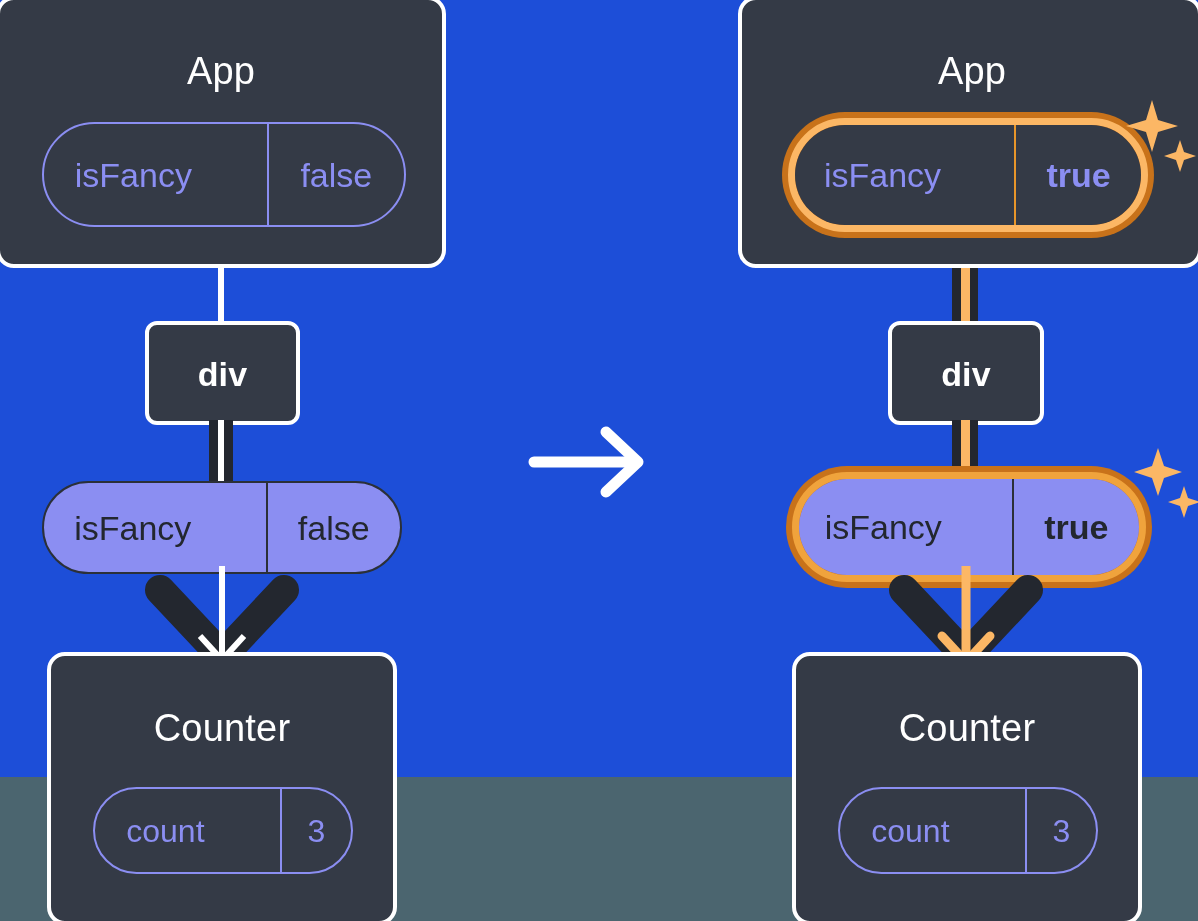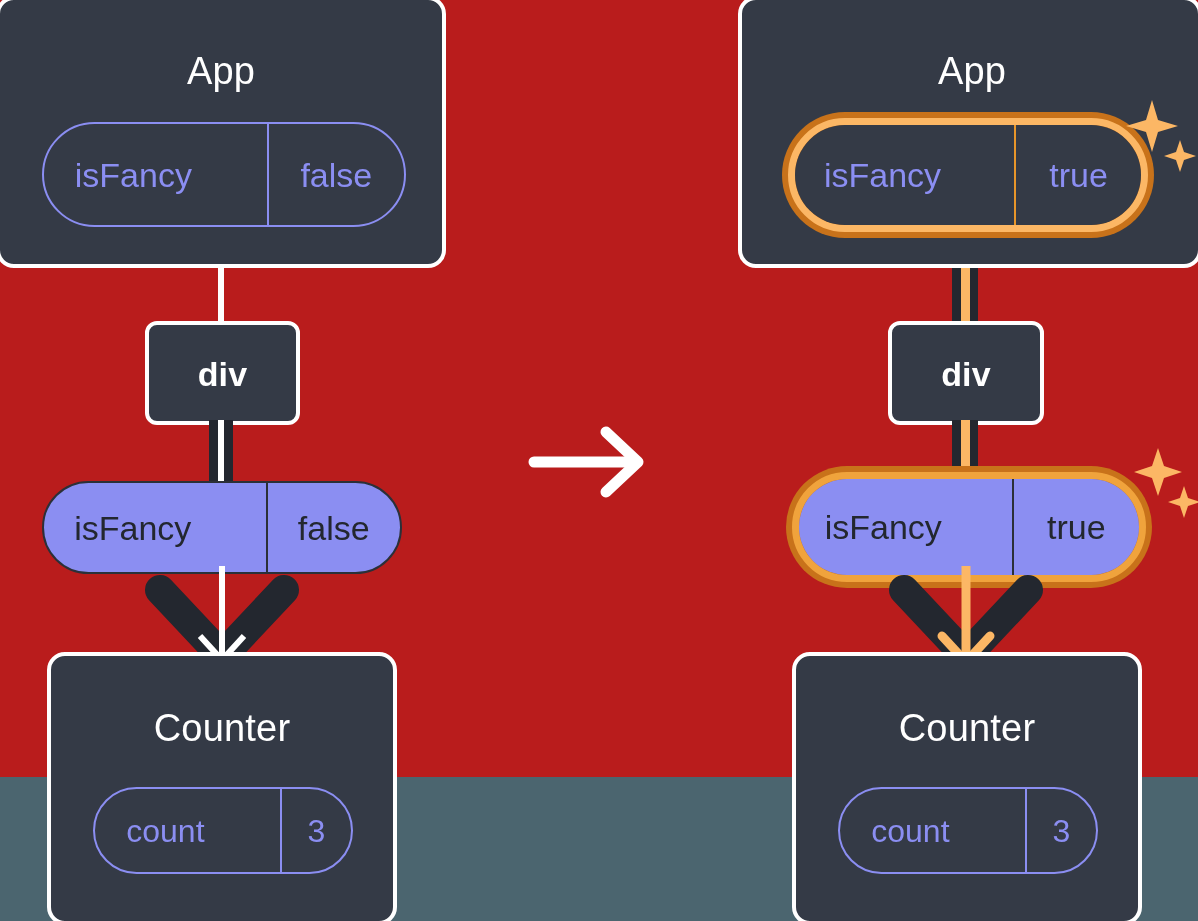--- a/index.html
+++ b/index.html
@@ -11,21 +11,21 @@
   body {
     width: 1198px;
     height: 921px;
     overflow: hidden;
     font-family: "Liberation Sans", sans-serif;
   }
   #stage {
     position: relative;
     width: 1198px;
     height: 777px;
-    background: #b91c1c;
+    background: #1d4ed8;
   }
 
   
   .card {
     position: absolute;
     background: #343a46;
     border: 4px solid #ffffff;
     border-radius: 18px;
     box-sizing: border-box;
   }
@@ -70,21 +70,21 @@
   .pill.outline .cell.value { border-left: 2px solid #8b8ef2; }
 
   
   .pill.solid {
     background: #8b8ef2;
     border: 2px solid #2b3038;
   }
   .pill.solid .cell { color: #23272f; font-size: 34px; }
   .pill.solid .cell.value { border-left: 2px solid #2b3038; }
 
-  .pill .cell.bold { font-weight: normal; }
+  .pill .cell.bold { font-weight: bold; }
 
   
   .ring {
     position: absolute;
     box-sizing: border-box;
     border-radius: 999px;
     background: #c8721a;
     padding: 6px;
   }
   .ring-inner {

